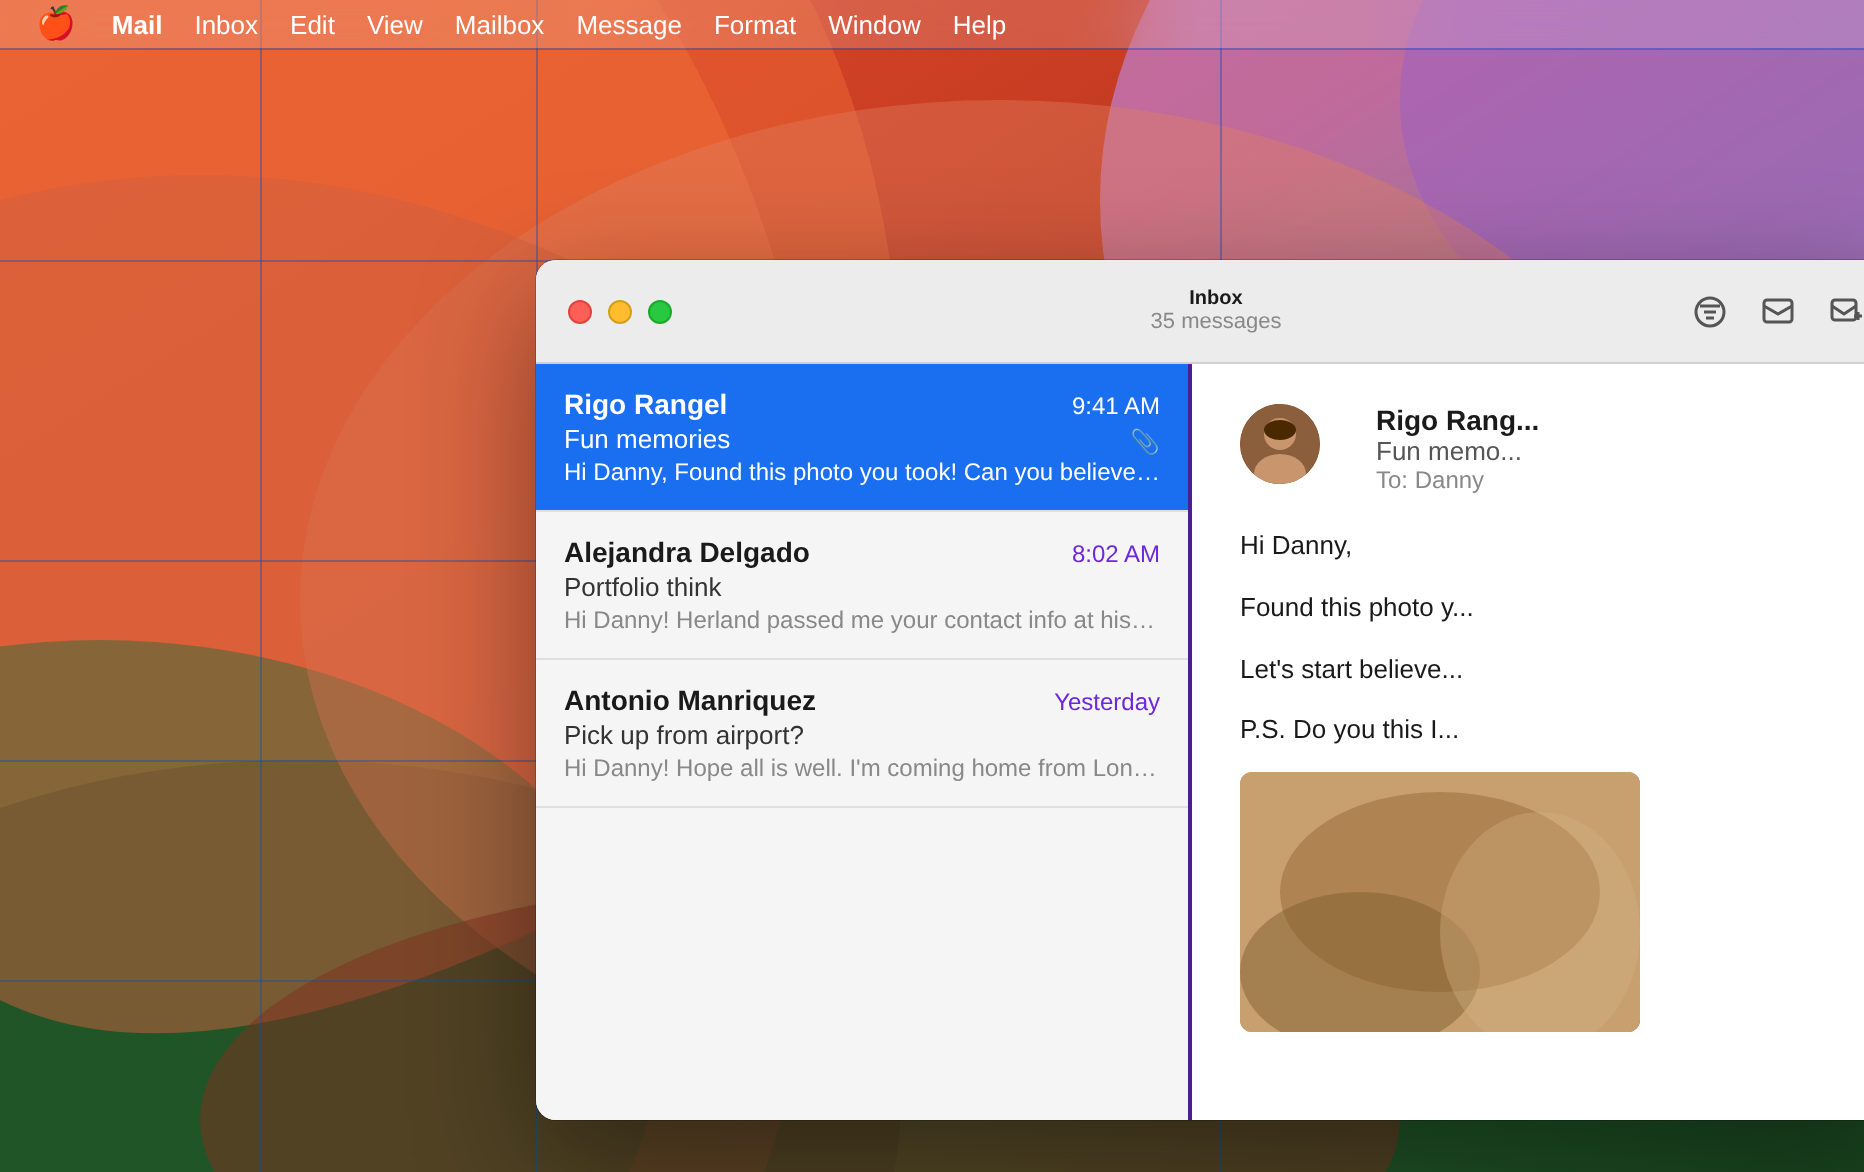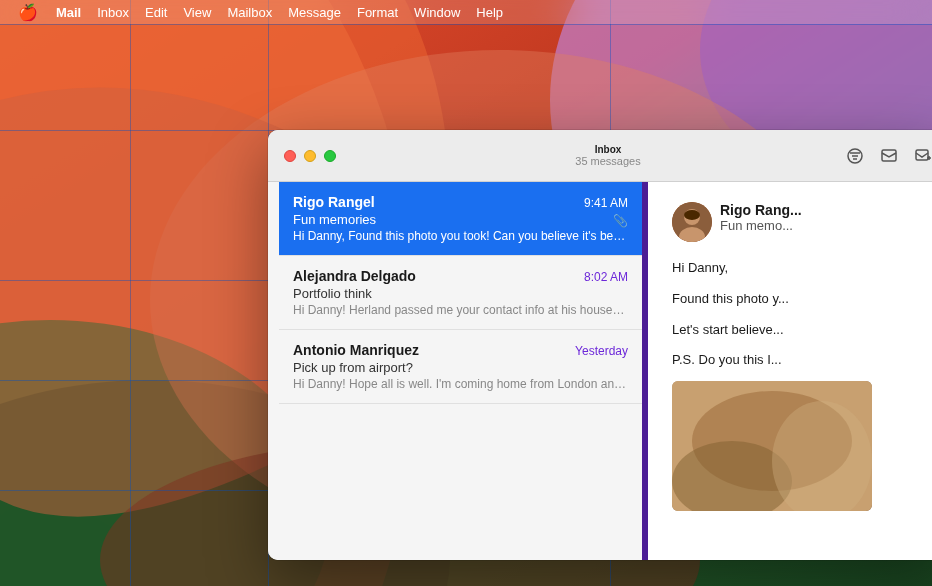--- a/index.html
+++ b/index.html
@@ -166,26 +166,25 @@
 
     
     .window-content {
       display: flex;
       flex: 1;
       overflow: hidden;
     }
 
     
     .message-list {
-      width: 380px;
+      width: 328px;
       background: #f5f5f5;
-      border-right: 6px solid #4c1d95;
+      border-right: 2px solid #4c1d95;
       overflow-y: auto;
       flex-shrink: 0;
-      padding-left: 11px;
     }
 
     .message-item {
       padding: 12px 14px;
       border-bottom: 1px solid #e0e0e0;
       cursor: pointer;
       position: relative;
     }
 
     .message-item.selected {
@@ -245,21 +244,21 @@
     .reading-pane {
       flex: 1;
       background: white;
       padding: 20px 24px;
       overflow-y: auto;
     }
 
     .reading-header {
       display: flex;
       align-items: flex-start;
-      gap: 8px;
+      gap: 28px;
       margin-bottom: 16px;
     }
 
     .avatar {
       width: 40px;
       height: 40px;
       border-radius: 50%;
       background: linear-gradient(135deg, #8B4513, #A0522D);
       flex-shrink: 0;
       overflow: hidden;
@@ -446,20 +445,24 @@
             <circle cx="20" cy="20" r="20" fill="#8B5E3C"></circle>
             <circle cx="20" cy="15" r="8" fill="#C8956C"></circle>
             <ellipse cx="20" cy="35" rx="13" ry="10" fill="#C8956C"></ellipse>
 
             <ellipse cx="20" cy="13" rx="8" ry="5" fill="#4a2800"></ellipse>
           </svg>
         </div>
         <div class="reading-meta">
           <div class="reading-sender">Rigo Rang...</div>
           <div class="reading-subject">Fun memo...</div>
+          <div class="reading-to">
+            <span>To:</span>
+            <span>Danny</span>
+          </div>
         </div>
       </div>
 
       <div class="reading-body">
         <p>Hi Danny,</p>
         <p>Found this photo y...</p>
         <p>Let's start believe...</p>
         <p>P.S. Do you this I...</p>
 
         <div class="photo-placeholder">

